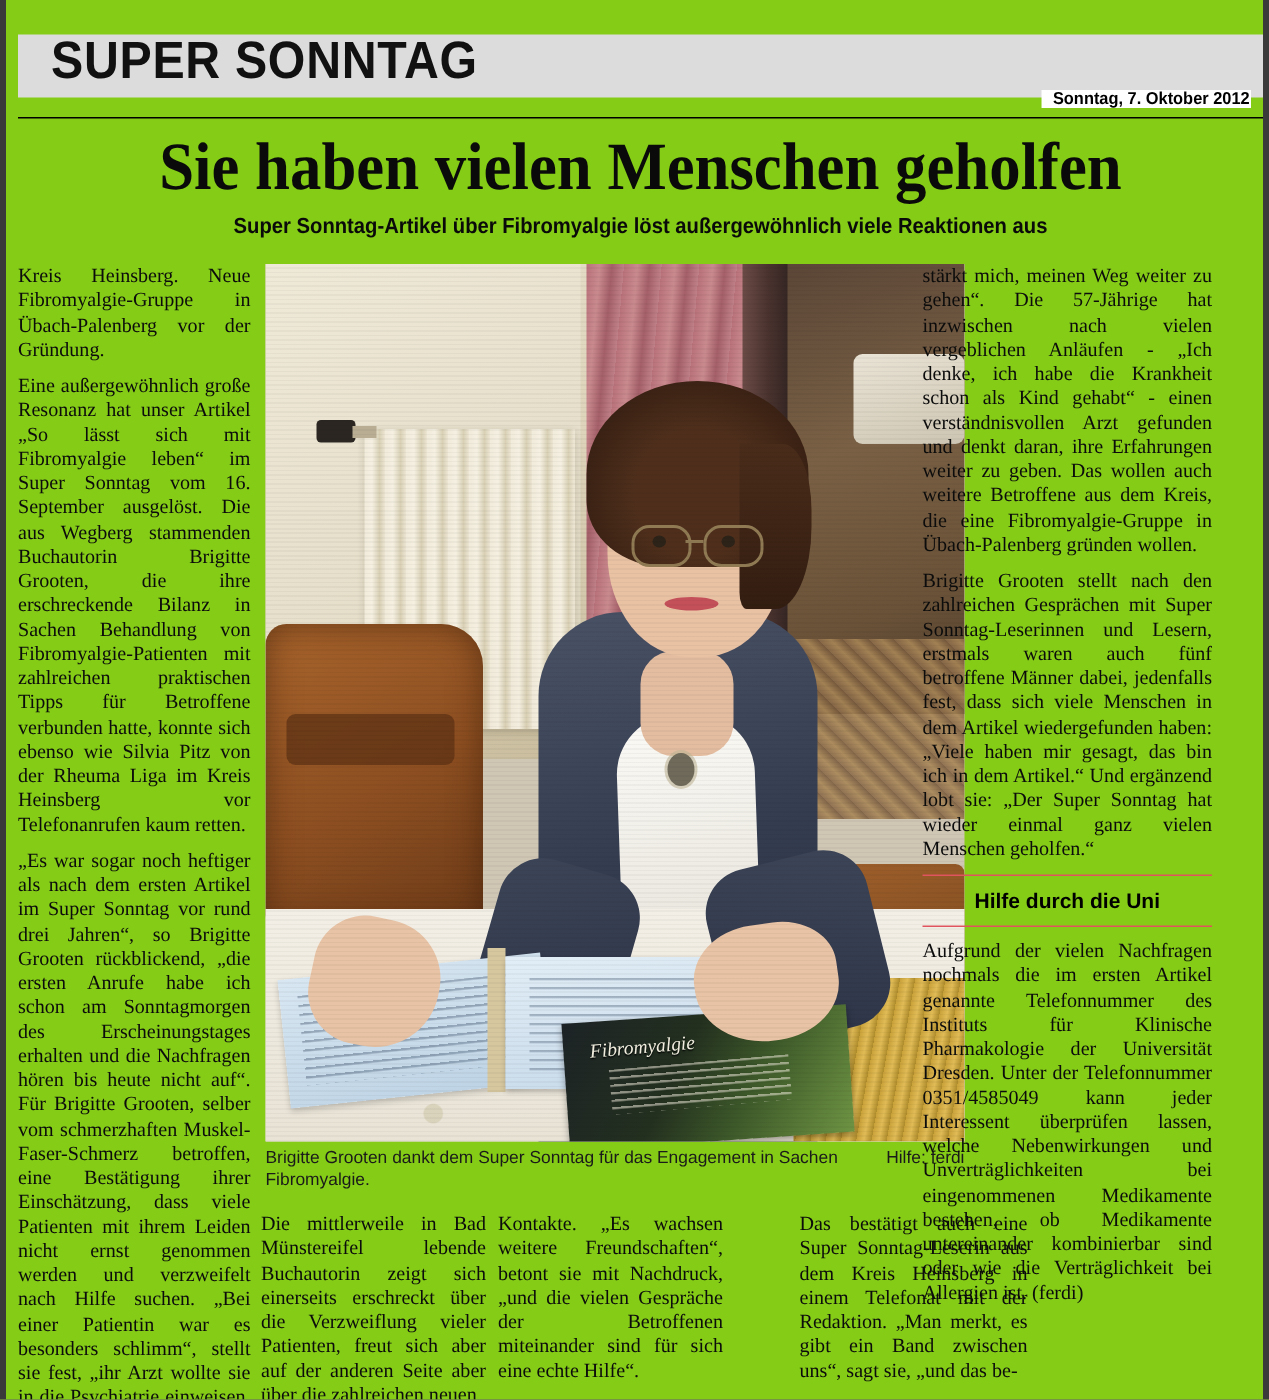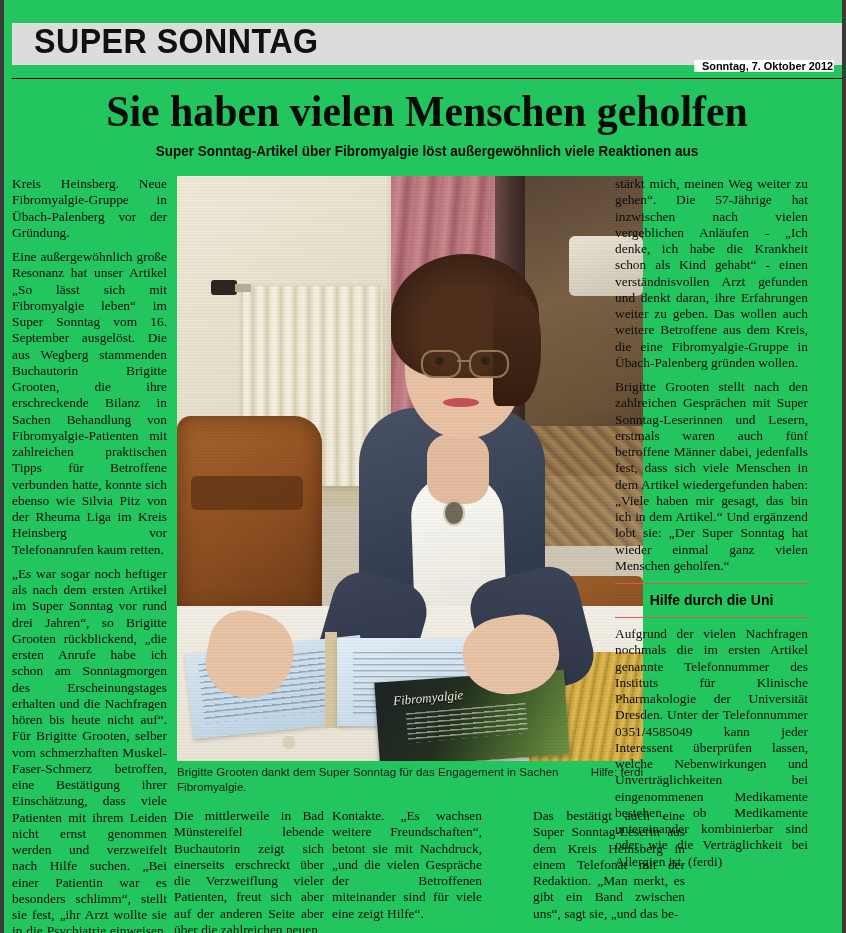--- a/index.html
+++ b/index.html
@@ -1,21 +1,21 @@
 <!DOCTYPE html>
 <html><head>
 <meta charset="utf-8">
 <title>Super Sonntag</title>
 <style>
   html,body{margin:0;padding:0;background:#6b6b6b;}
   body{font-family:"Liberation Serif", serif;}
   .page{
     position:relative;
     width:846px;height:933px;
-    background:#22c55e;
+    background:#84cc16;
     overflow:hidden;
     box-sizing:border-box;
     border-left:4px solid #3a3a3a;
     border-right:4px solid #3a3a3a;
   }
   .inner{position:absolute;left:8px;right:8px;top:0;bottom:0;}
 
   
   .masthead{
     position:absolute;left:0;top:23px;width:830px;height:42px;
@@ -286,20 +286,20 @@
       <div class="boxhead">Hilfe durch die Uni</div>
       <div class="redrule"></div>
     </div>
     <p>Aufgrund der vielen Nachfragen nochmals die im ersten Artikel genannte Telefonnummer des Instituts für Klinische Pharmakologie der Universität Dresden. Unter der Telefonnummer 0351/4585049 kann jeder Interessent überprüfen lassen, welche Nebenwirkungen und Unverträglichkeiten bei eingenommenen Medikamente bestehen, ob Medikamente untereinander kombinierbar sind oder wie die Verträglichkeit bei Allergien ist. (ferdi)</p>
   </div>
 
   <div class="col" id="colb1">
     <p>Die mittlerweile in Bad Münstereifel lebende Buchautorin zeigt sich einerseits erschreckt über die Verzweiflung vieler Patienten, freut sich aber auf der anderen Seite aber über die zahlreichen neuen</p>
   </div>
   <div class="col" id="colb2">
-    <p>Kontakte. „Es wachsen weitere Freundschaften“, betont sie mit Nachdruck, „und die vielen Gespräche der Betroffenen miteinander sind für viele eine zeigt Hilfe“.</p>
+    <p>Kontakte. „Es wachsen weitere Freundschaften“, betont sie mit Nachdruck, „und die vielen Gespräche der Betroffenen miteinander sind für sich eine echte Hilfe“.</p>
   </div>
   <div class="col" id="colb3">
     <p>Das bestätigt auch eine Super Sonntag-Leserin aus dem Kreis Heinsberg in einem Telefonat mit der Redaktion. „Man merkt, es gibt ein Band zwischen uns“, sagt sie, „und das be-</p>
   </div>
 
  </div>
 </div>
 
 </body></html>

